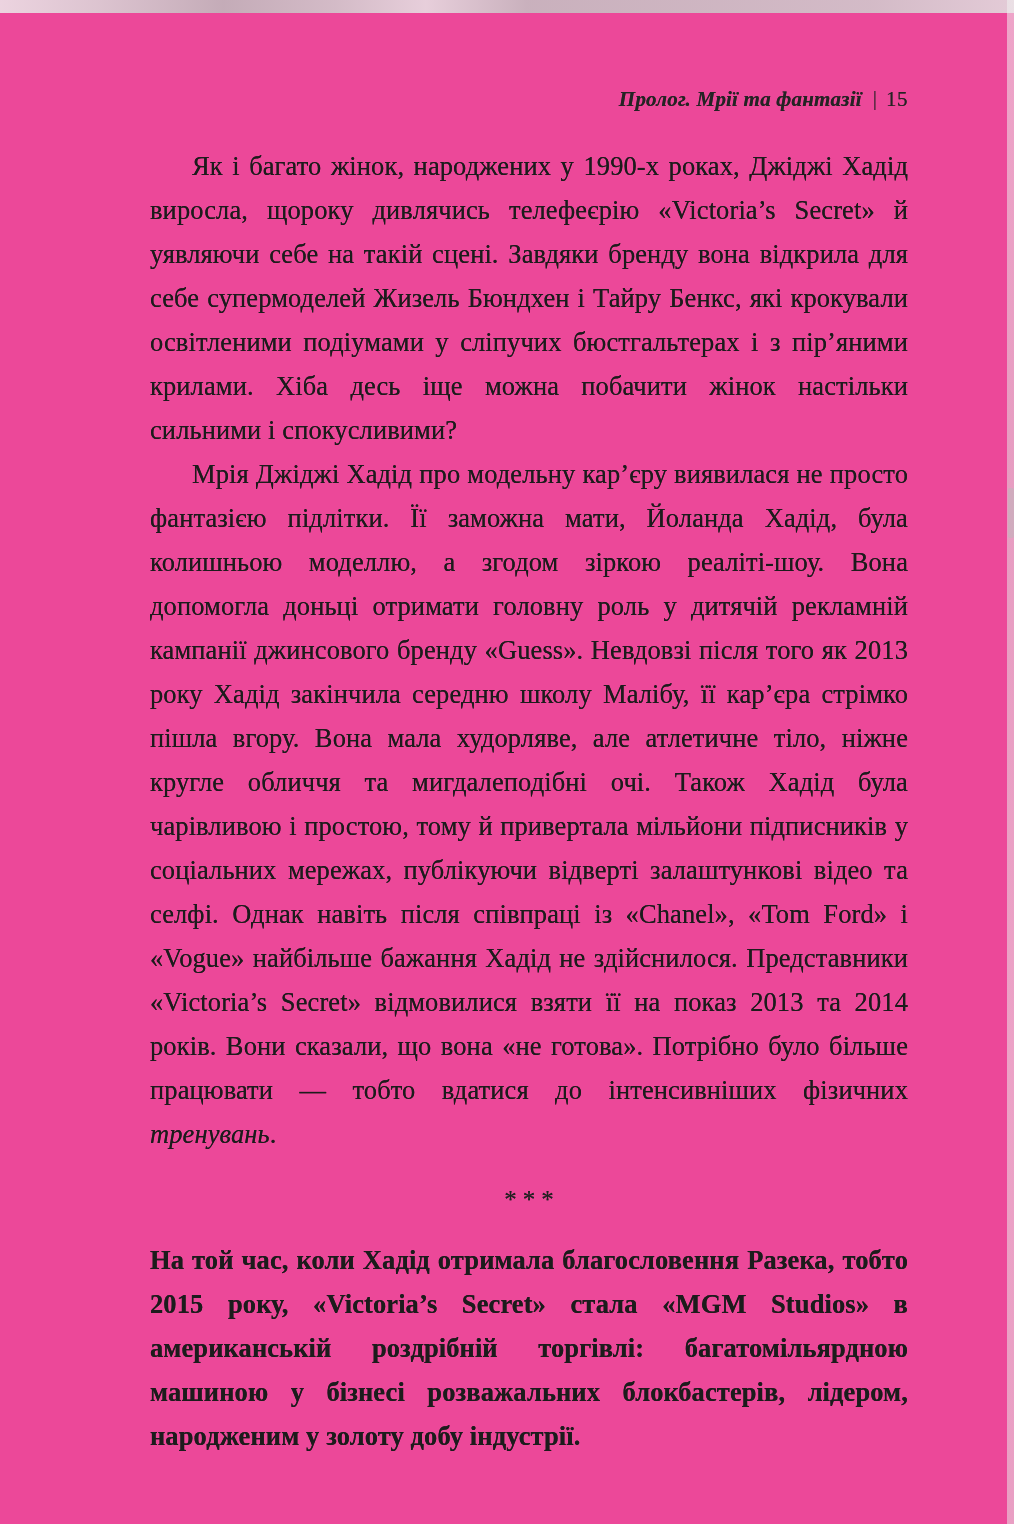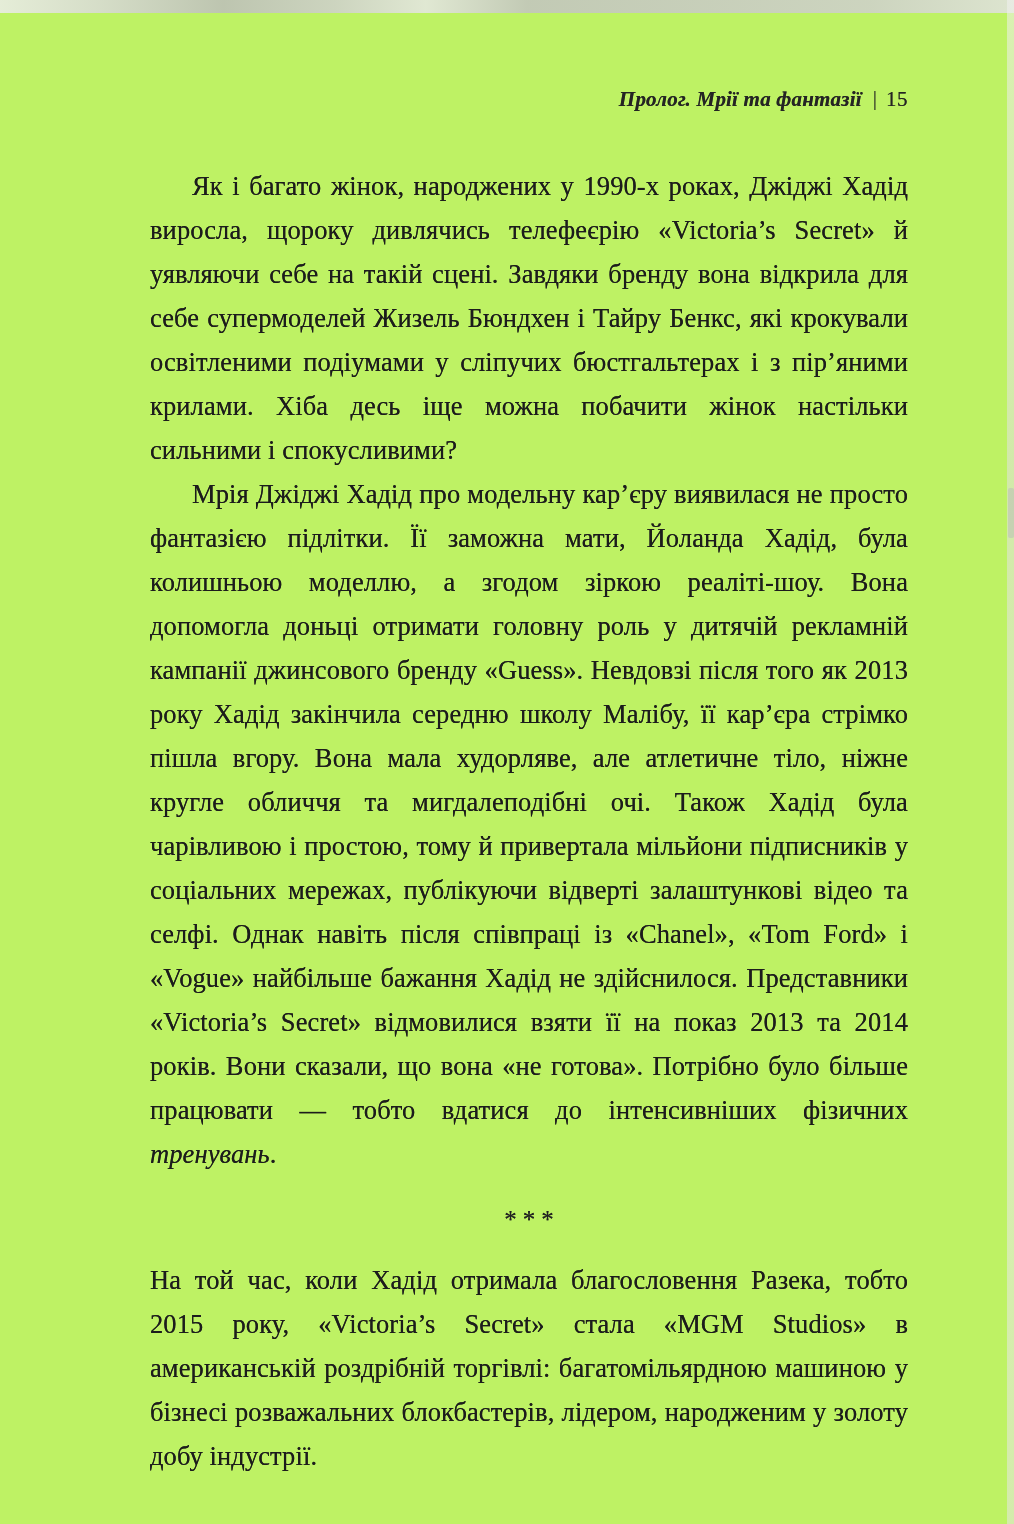--- a/index.html
+++ b/index.html
@@ -9,21 +9,21 @@
     width: 1014px;
     height: 1524px;
     font-family: "Liberation Serif", "DejaVu Serif", serif;
     position: relative;
     overflow: hidden;
   }
   .page {
     position: relative;
     width: 1014px;
     height: 1524px;
-    background: #bef264;
+    background: #ec4899;
     color: #1d1d1d;
     overflow: hidden;
   }
   
   .scan-top {
     position: absolute;
     top: 0; left: 0; right: 0;
     height: 13px;
     background: linear-gradient(90deg,
       #ececec 0%, #d9d9d9 10%, #bdbdbd 22%, #cfcfcf 33%,
@@ -69,31 +69,31 @@
     margin: 0 9px 0 11px;
     font-weight: normal;
     opacity: 0.8;
     transform: translateY(-1px);
   }
   .rh-page {
     font-weight: normal;
     letter-spacing: 0.5px;
   }
   .body-text {
-    margin-top: 52px;
+    margin-top: 32px;
     font-size: 26.5px;
     line-height: 44px;
     text-align: justify;
     color: #1c1c1c;
     text-shadow: 0 0 0.6px rgba(25,25,25,0.85);
     letter-spacing: 0.1px;
   }
   .para { text-align: justify; }
   .para.indent { text-indent: 42px; }
-  .para.no-indent { text-indent: 0; }
+  .para.no-indent { text-indent: 0; font-weight: bold; }
   .ital { }
   .section-break {
     text-align: center;
     font-size: 25px;
     line-height: 44px;
     letter-spacing: 6px;
     padding-left: 6px; 
     margin: 22px 0 16px 0;
     color: #222222;
   }

